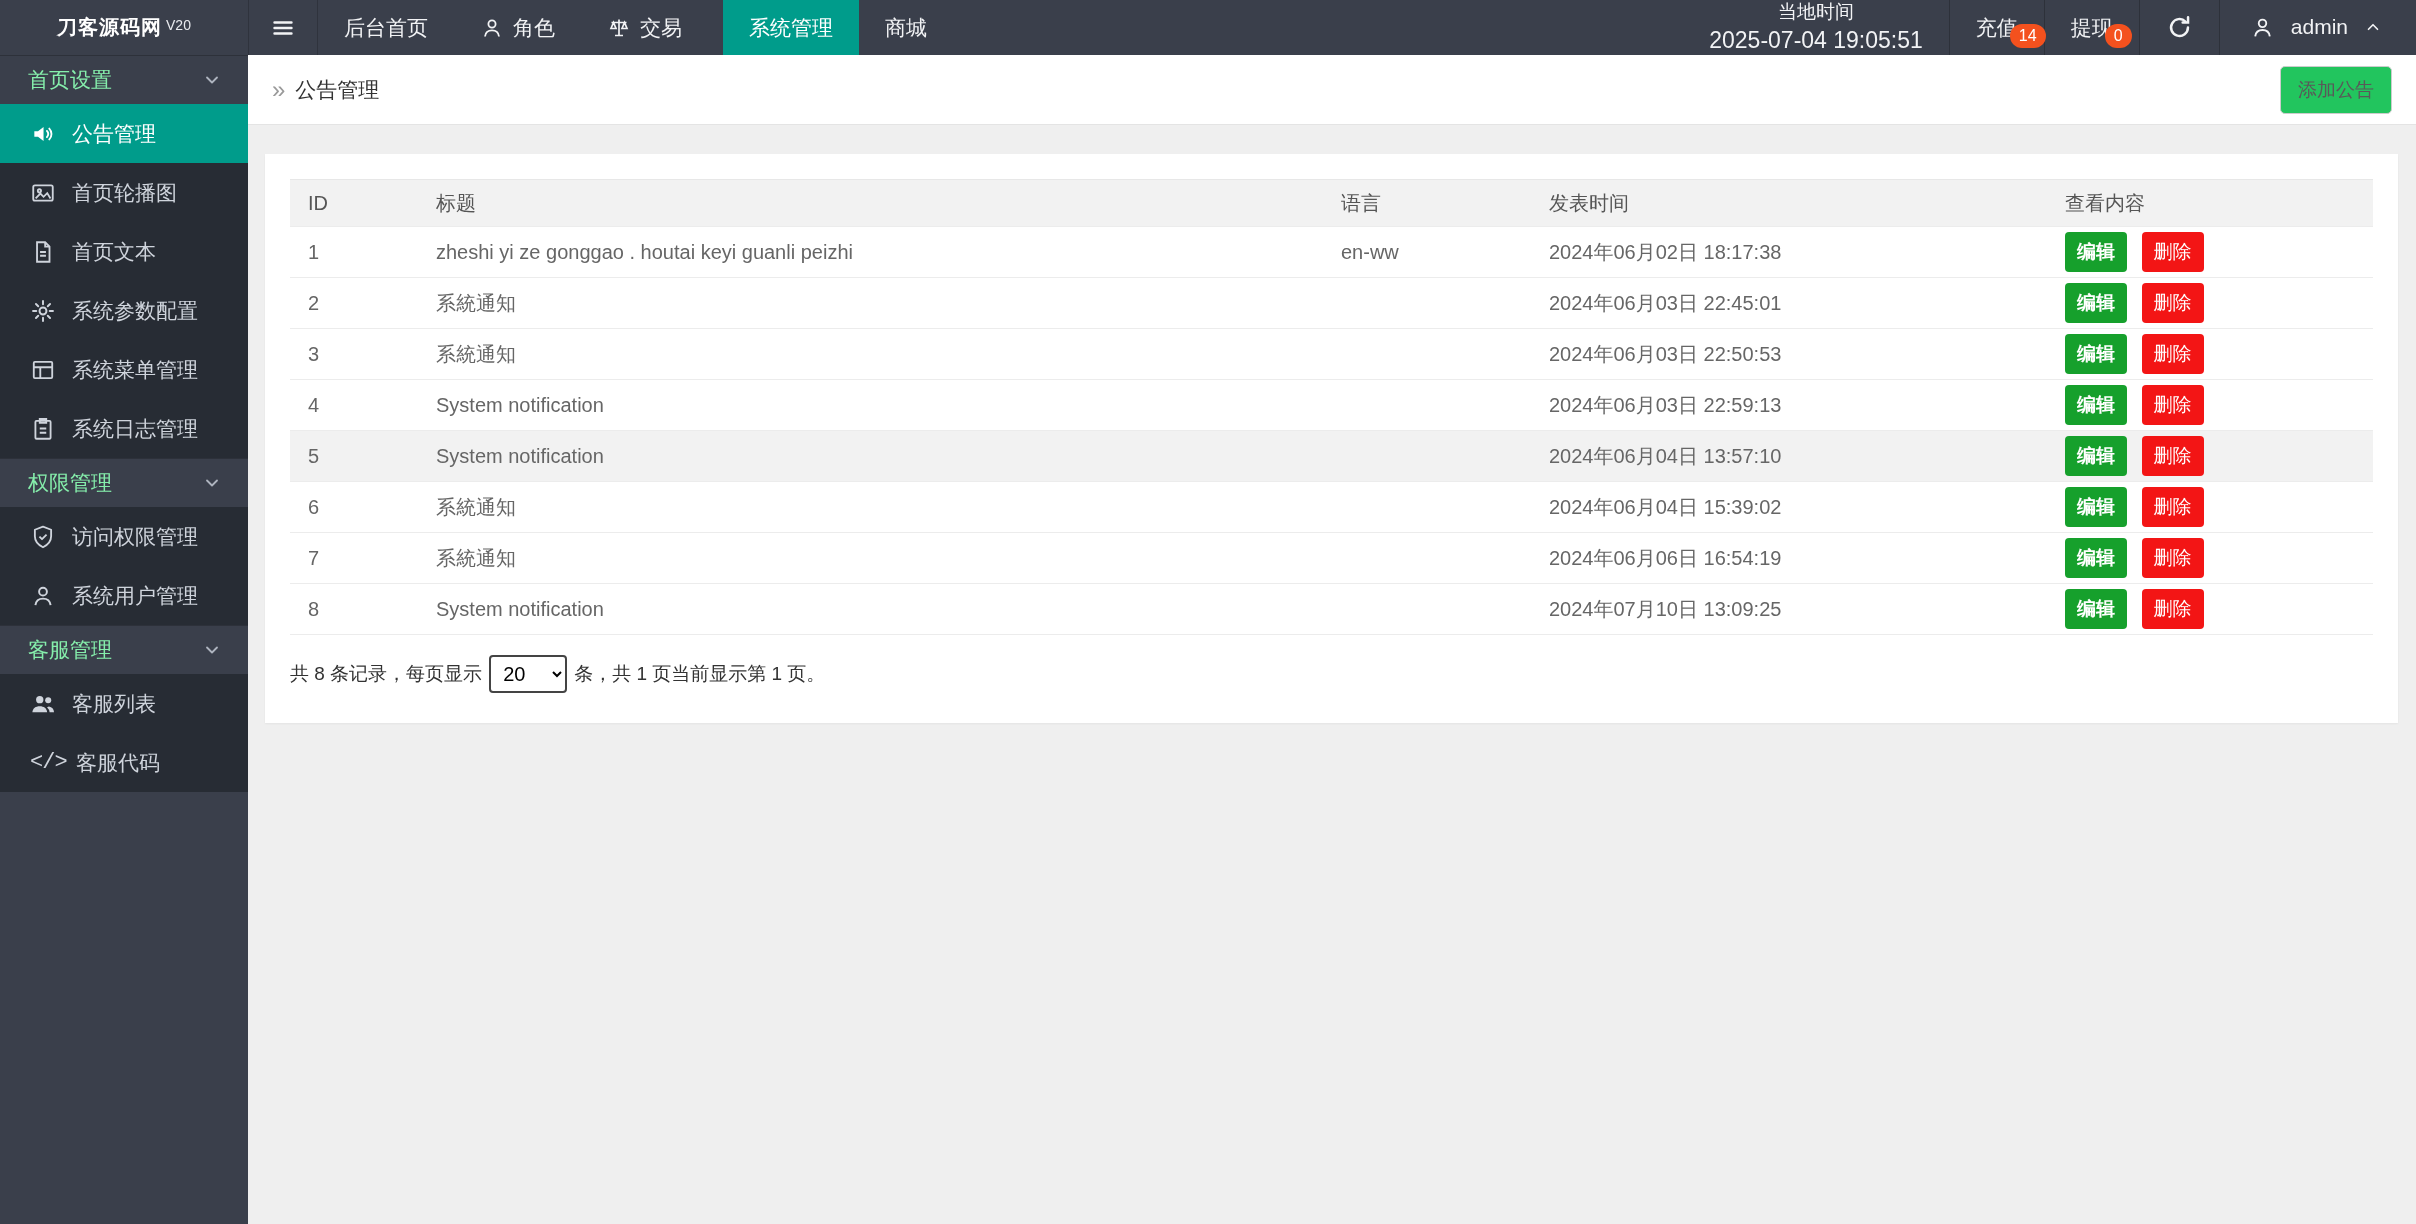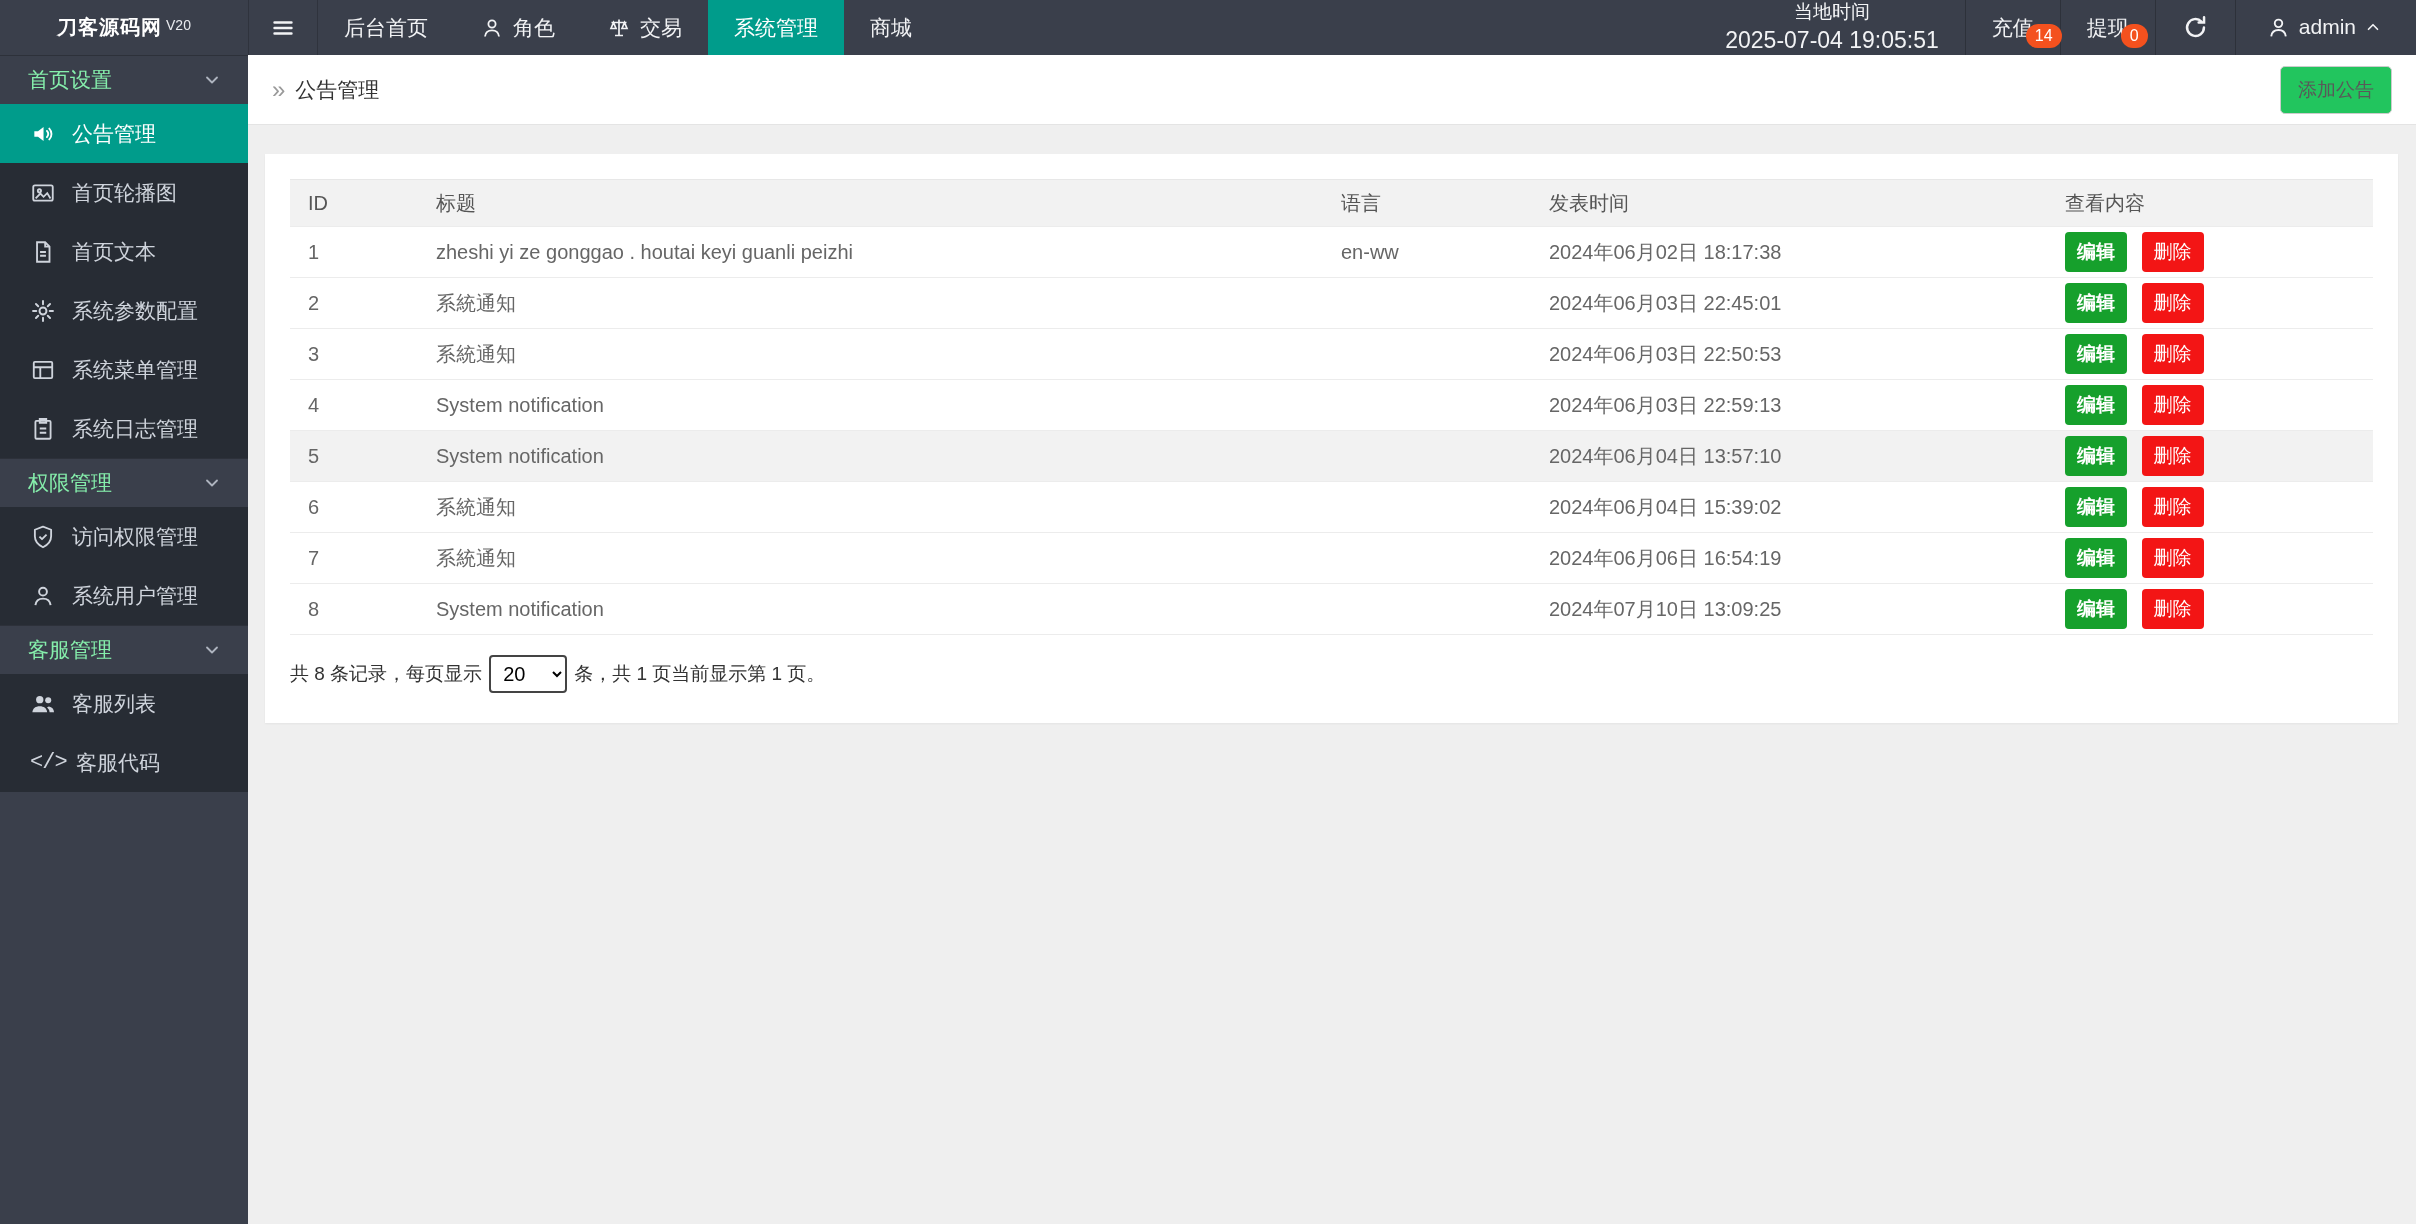--- a/index.html
+++ b/index.html
@@ -17,32 +17,32 @@
   body{font-family:"Liberation Sans","DejaVu Sans",sans-serif;background:var(--page-bg);color:#333;}
 
   
   .topbar{position:absolute;top:0;left:0;width:2416px;height:55px;background:var(--topbar-bg);display:flex;align-items:stretch;color:#fff;z-index:10;}
   .logo{width:248px;display:flex;align-items:center;justify-content:center;gap:4px;}
   .logo-text{font-size:20px;font-weight:bold;color:#fff;letter-spacing:1px;}
   .logo-ver{font-size:14px;color:#e8eaee;align-self:flex-start;margin-top:17px;}
   .nav{display:flex;align-items:stretch;}
   .nav-item{display:flex;align-items:center;gap:9px;padding:0 26px;font-size:21px;color:#f2f3f5;cursor:pointer;}
   .nav-item.burger{padding:0 22px;border-left:1px solid rgba(0,0,0,.18);border-right:1px solid rgba(0,0,0,.18);}
-  .nav-item.active{background:var(--teal);color:#fff;}
+  .nav-item.active{background:var(--teal);color:#fff;margin-left:15px;}
   .nav-item svg{width:24px;height:24px;}
   .top-right{margin-left:auto;display:flex;align-items:stretch;}
   .tr-block{display:flex;align-items:center;padding:0 26px;border-left:1px solid rgba(0,0,0,.22);font-size:21px;color:#f2f3f5;}
   .time-block{flex-direction:column;justify-content:center;line-height:1.35;text-align:center;border-left:none;}
   .time-label{font-size:19px;}
   .time-value{font-size:23px;}
   .badge-wrap{position:relative;cursor:pointer;}
   .badge{position:absolute;top:10px;left:calc(100% - 8px);background:var(--badge);color:#fff;font-size:16px;line-height:1;padding:4px 9px;border-radius:13px;}
   .refresh-block{cursor:pointer;}
   .refresh-block svg{width:27px;height:27px;}
-  .admin-block{gap:8px;cursor:pointer;padding:0 34px 1px 30px;}
+  .admin-block{gap:16px;cursor:pointer;padding:0 34px 1px 30px;}
   .admin-block svg.person{width:25px;height:25px;}
   .admin-block svg.caret{width:18px;height:18px;}
 
   
   .sidebar{position:absolute;top:55px;left:0;bottom:0;width:248px;background:var(--topbar-bg);color:#d7dbe2;}
   .side-section-header{height:49px;display:flex;align-items:center;padding:3px 28px;font-size:21px;color:#86efac;cursor:pointer;border-top:1px solid rgba(0,0,0,.22);position:relative;}
   .side-section-header svg{position:absolute;right:26px;width:20px;height:20px;color:#aeb4bf;}
   .side-item{height:59px;display:flex;align-items:center;gap:16px;padding:0 0 0 30px;background:var(--submenu-bg);font-size:21px;color:#cfd4dc;cursor:pointer;}
   .side-item svg{width:26px;height:26px;flex:0 0 auto;}
   .side-item .code-glyph{font-size:22px;font-family:"Liberation Mono","DejaVu Sans Mono",monospace;letter-spacing:-1px;width:30px;}

